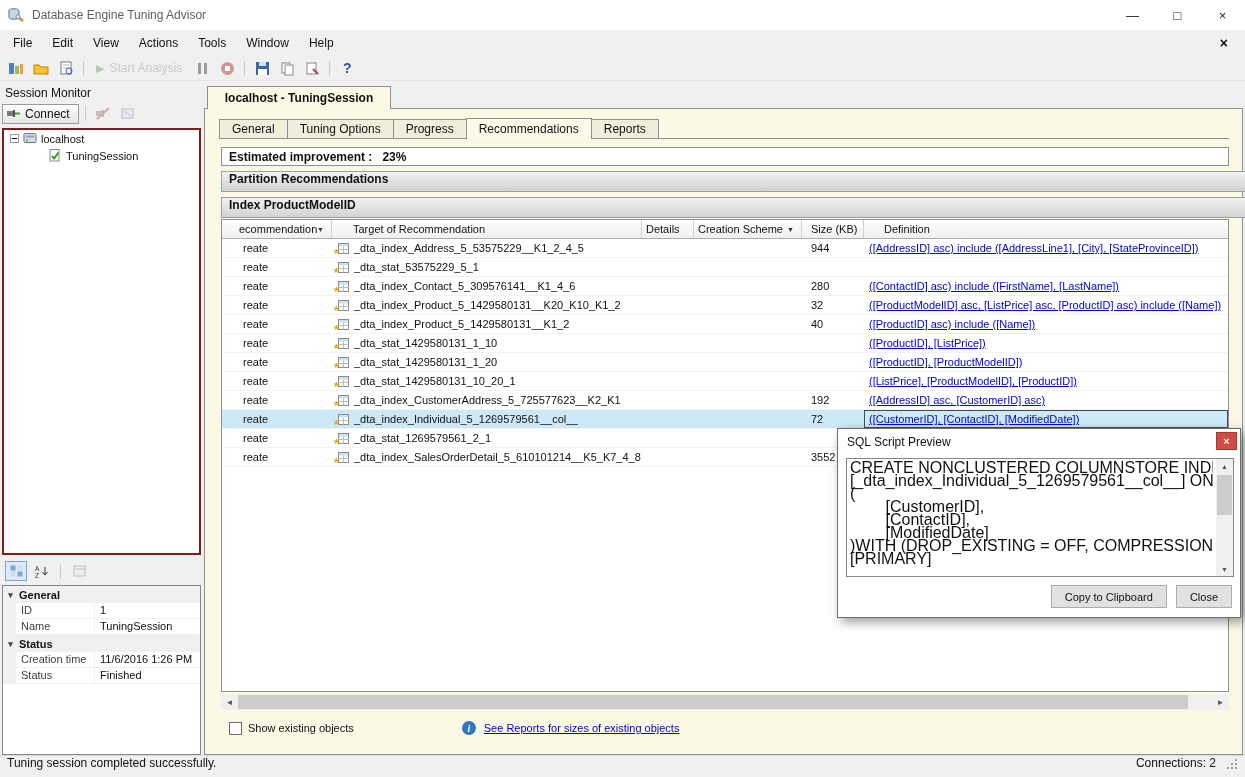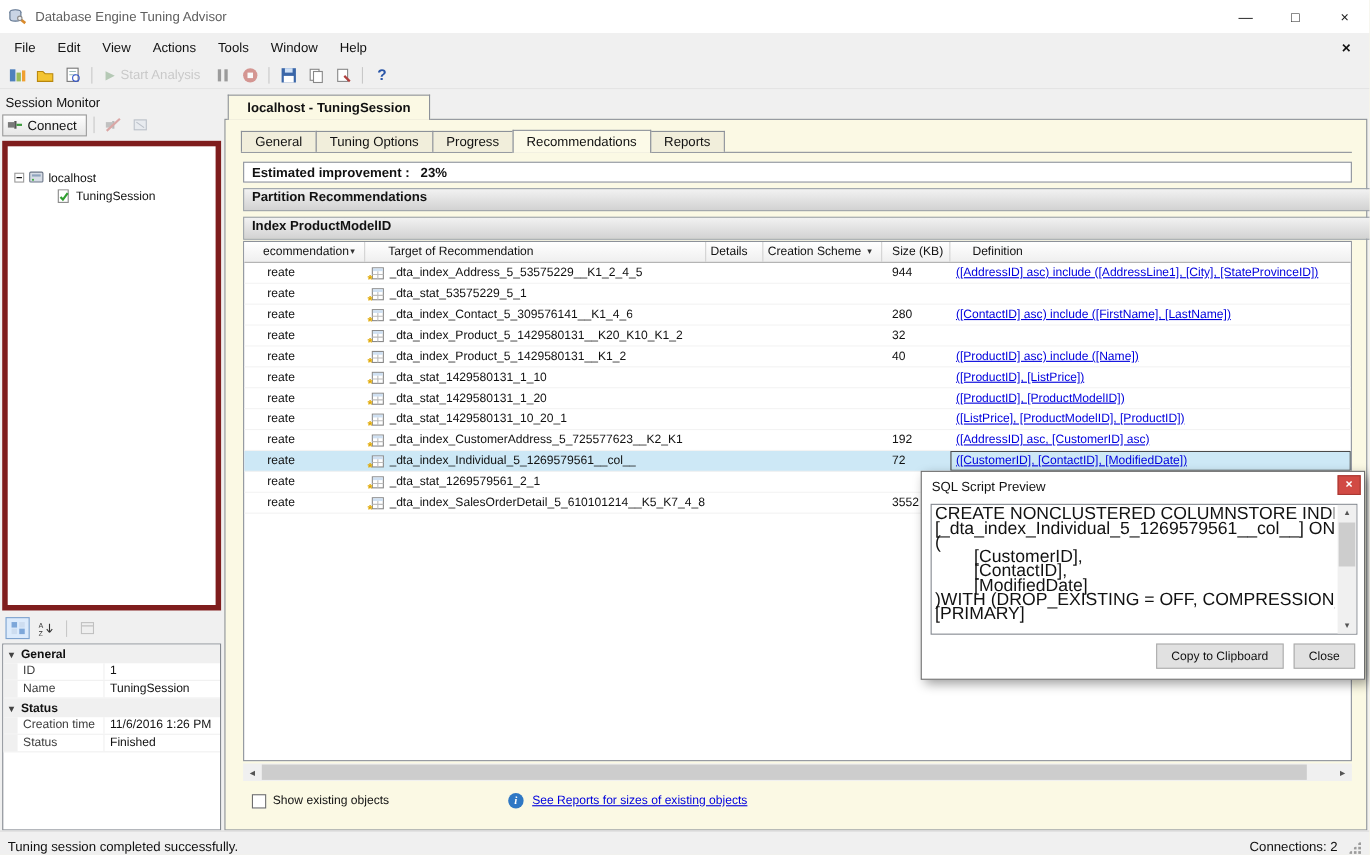--- a/index.html
+++ b/index.html
@@ -22,21 +22,21 @@
 .start-analysis{display:flex;align-items:center;gap:5px;padding:0 6px;color:#9b9b9b}
 .dim{opacity:.45}
 .pause-bars{width:9px;height:11px;border-left:3px solid #9b9b9b;border-right:3px solid #9b9b9b}
 .stop-circle{width:13px;height:13px;border-radius:50%;background:#c9706b;display:flex;align-items:center;justify-content:center;opacity:.7}
 .stop-inner{width:5px;height:5px;background:#fff}
 .help-glyph{color:#2a56a8;font-weight:700;font-size:14px}
 
 .sm-title{position:absolute;left:5px;top:86px}
 .connect-bar{position:absolute;left:2px;top:102px;height:23px;display:flex;align-items:center;gap:3px}
 .connect-btn{display:flex;align-items:center;gap:4px;padding:2px 8px 2px 4px;border:1px solid #9a9a9a;background:linear-gradient(#fefefe,#e6e6e6)}
-.tree-box{position:absolute;left:2px;top:128px;width:199px;height:427px;background:#fff;border:5px solid #7f1d1d;padding-top:20px;font-size:11px}
+.tree-box{position:absolute;left:2px;top:128px;width:199px;height:427px;background:#fff;border:2px solid #7f1d1d;padding-top:0;font-size:11px}
 .tree-row{display:flex;align-items:center;gap:4px;height:17px;padding-left:6px;white-space:nowrap}
 .tree-row.child{padding-left:44px}
 .expander{width:9px;height:9px;border:1px solid #9a9a9a;background:#fff;position:relative;flex:none}
 .expander::after{content:"";position:absolute;left:1px;right:1px;top:3px;height:1px;background:#000}
 .props-toolbar{position:absolute;left:2px;top:559px;height:24px;display:flex;align-items:center;gap:4px;padding-left:3px}
 .pt-btn{width:22px;height:20px;display:flex;align-items:center;justify-content:center}
 .pt-btn.pressed{border:1px solid #7da2ce;background:#dcebfc}
 .props-box{position:absolute;left:2px;top:585px;width:199px;height:170px;background:#fff;border:1px solid #83888f;font-size:11px}
 .prop-cat{display:flex;align-items:center;height:17px;background:#f0f0f0;font-weight:700;gap:3px;padding-left:2px}
 .cat-chev{font-size:9px;color:#444;width:11px;text-align:center}
@@ -94,21 +94,21 @@
 .dlg-close{position:absolute;top:3px;right:3px;width:21px;height:18px;background:#d14a44;border:1px solid #a83832;color:#fff;display:flex;align-items:center;justify-content:center;font-size:11px;font-weight:700;cursor:pointer}
 .sql-box{position:absolute;left:8px;top:29px;width:388px;height:119px;border:1px solid #83888f;background:#fff}
 .sql-text{position:absolute;left:3px;top:2px;right:20px;bottom:2px;font-size:16px;line-height:13px;white-space:pre;overflow:hidden}
 .vscroll{position:absolute;right:0;top:0;width:17px;height:100%;background:#f0f0f0;display:flex;flex-direction:column;align-items:center}
 .varrow{height:14px;width:100%;display:flex;align-items:center;justify-content:center;font-size:7px;color:#555;flex:none}
 .vthumb{width:15px;height:40px;background:#cdcdcd;margin-top:2px;flex:none}
 .vdown{margin-top:auto}
 .dlg-buttons{position:absolute;right:8px;bottom:9px;display:flex;gap:9px}
 .dlg-btn{height:23px;padding:0 13px;background:#e1e1e1;border:1px solid #acacac;font-size:11px;display:flex;align-items:center;cursor:pointer}
 
-.statusbar{position:absolute;left:0;bottom:0;width:100%;height:22px;background:#f0f0f0;display:flex;align-items:flex-end;padding:0 7px;border-top:1px solid #dadada}
+.statusbar{position:absolute;left:0;bottom:0;width:100%;height:22px;background:#f0f0f0;display:flex;align-items:flex-start;padding:0 7px;border-top:1px solid #dadada}
 .sb-right{margin-left:auto;display:flex;align-items:center;gap:9px}
 .grip{width:13px;height:13px;background-image:radial-gradient(circle,#9b9b9b 1.2px,transparent 1.4px);background-size:4px 4px;background-position:bottom right;clip-path:polygon(100% 0,100% 100%,0 100%)}
 </style>
 </head>
 <body>
 
 <div class="titlebar">
   <span>
     <svg width="17" height="17" viewBox="0 0 17 17">
       <ellipse cx="6" cy="4" rx="5" ry="2.2" fill="#c9d4e4" stroke="#5b708c"></ellipse>
@@ -421,20 +421,23 @@
           <line x1="1.5" y1="7.5" x2="11.5" y2="7.5" stroke="#bdbdbd"></line>
           <line x1="6.5" y1="4.5" x2="6.5" y2="11.5" stroke="#bdbdbd"></line>
         </svg>
         <span class="row-star">*</span>
       </span>
       <span class="cell target-text">_dta_index_Product_5_1429580131__K20_K10_K1_2</span>
     </div>
     <div class="cell c-details"></div>
     <div class="cell c-scheme"></div>
     <div class="cell c-size">32</div>
+    <div class="c-def">
+      <a class="def-link">([ProductModelID] asc, [ListPrice] asc, [ProductID] asc) include ([Name])</a>
+    </div>
   </div>
 
   <div class="trow">
     <div class="cell c-action">reate</div>
     <div class="c-target">
       <span class="row-icon">
         <svg width="13" height="13" viewBox="0 0 13 13">
           <rect x="1.5" y="1.5" width="10" height="10" fill="#fff" stroke="#8a8a8a"></rect>
           <rect x="2" y="2" width="9" height="2.5" fill="#cfe0f2"></rect>
           <line x1="1.5" y1="7.5" x2="11.5" y2="7.5" stroke="#bdbdbd"></line>

